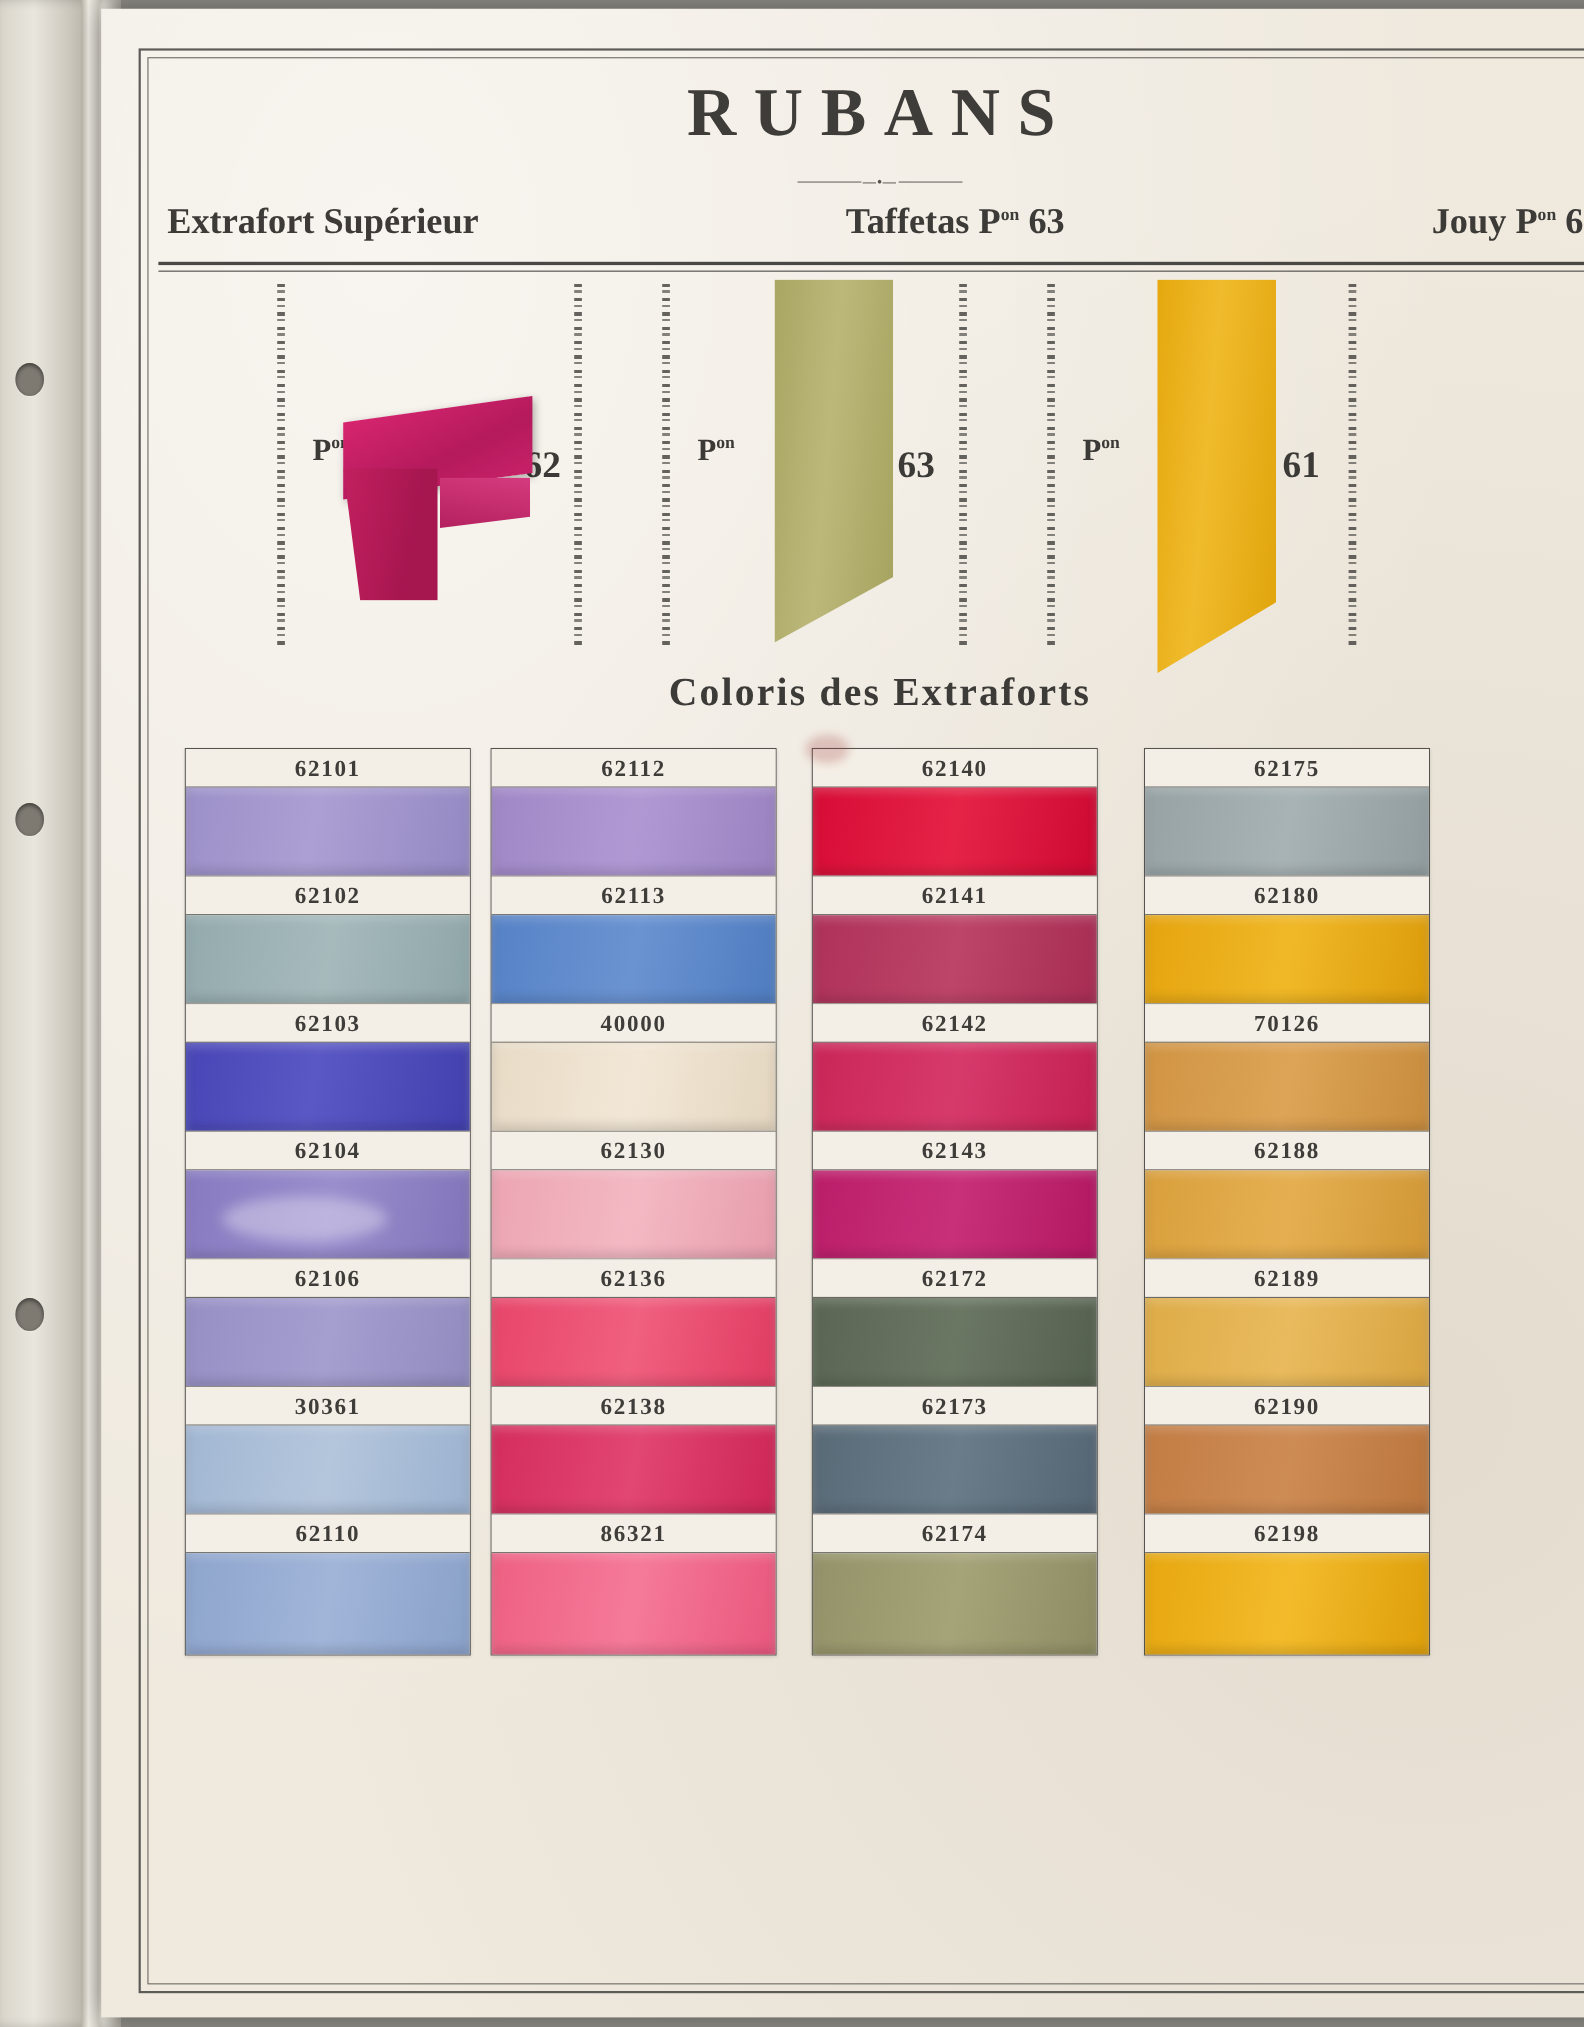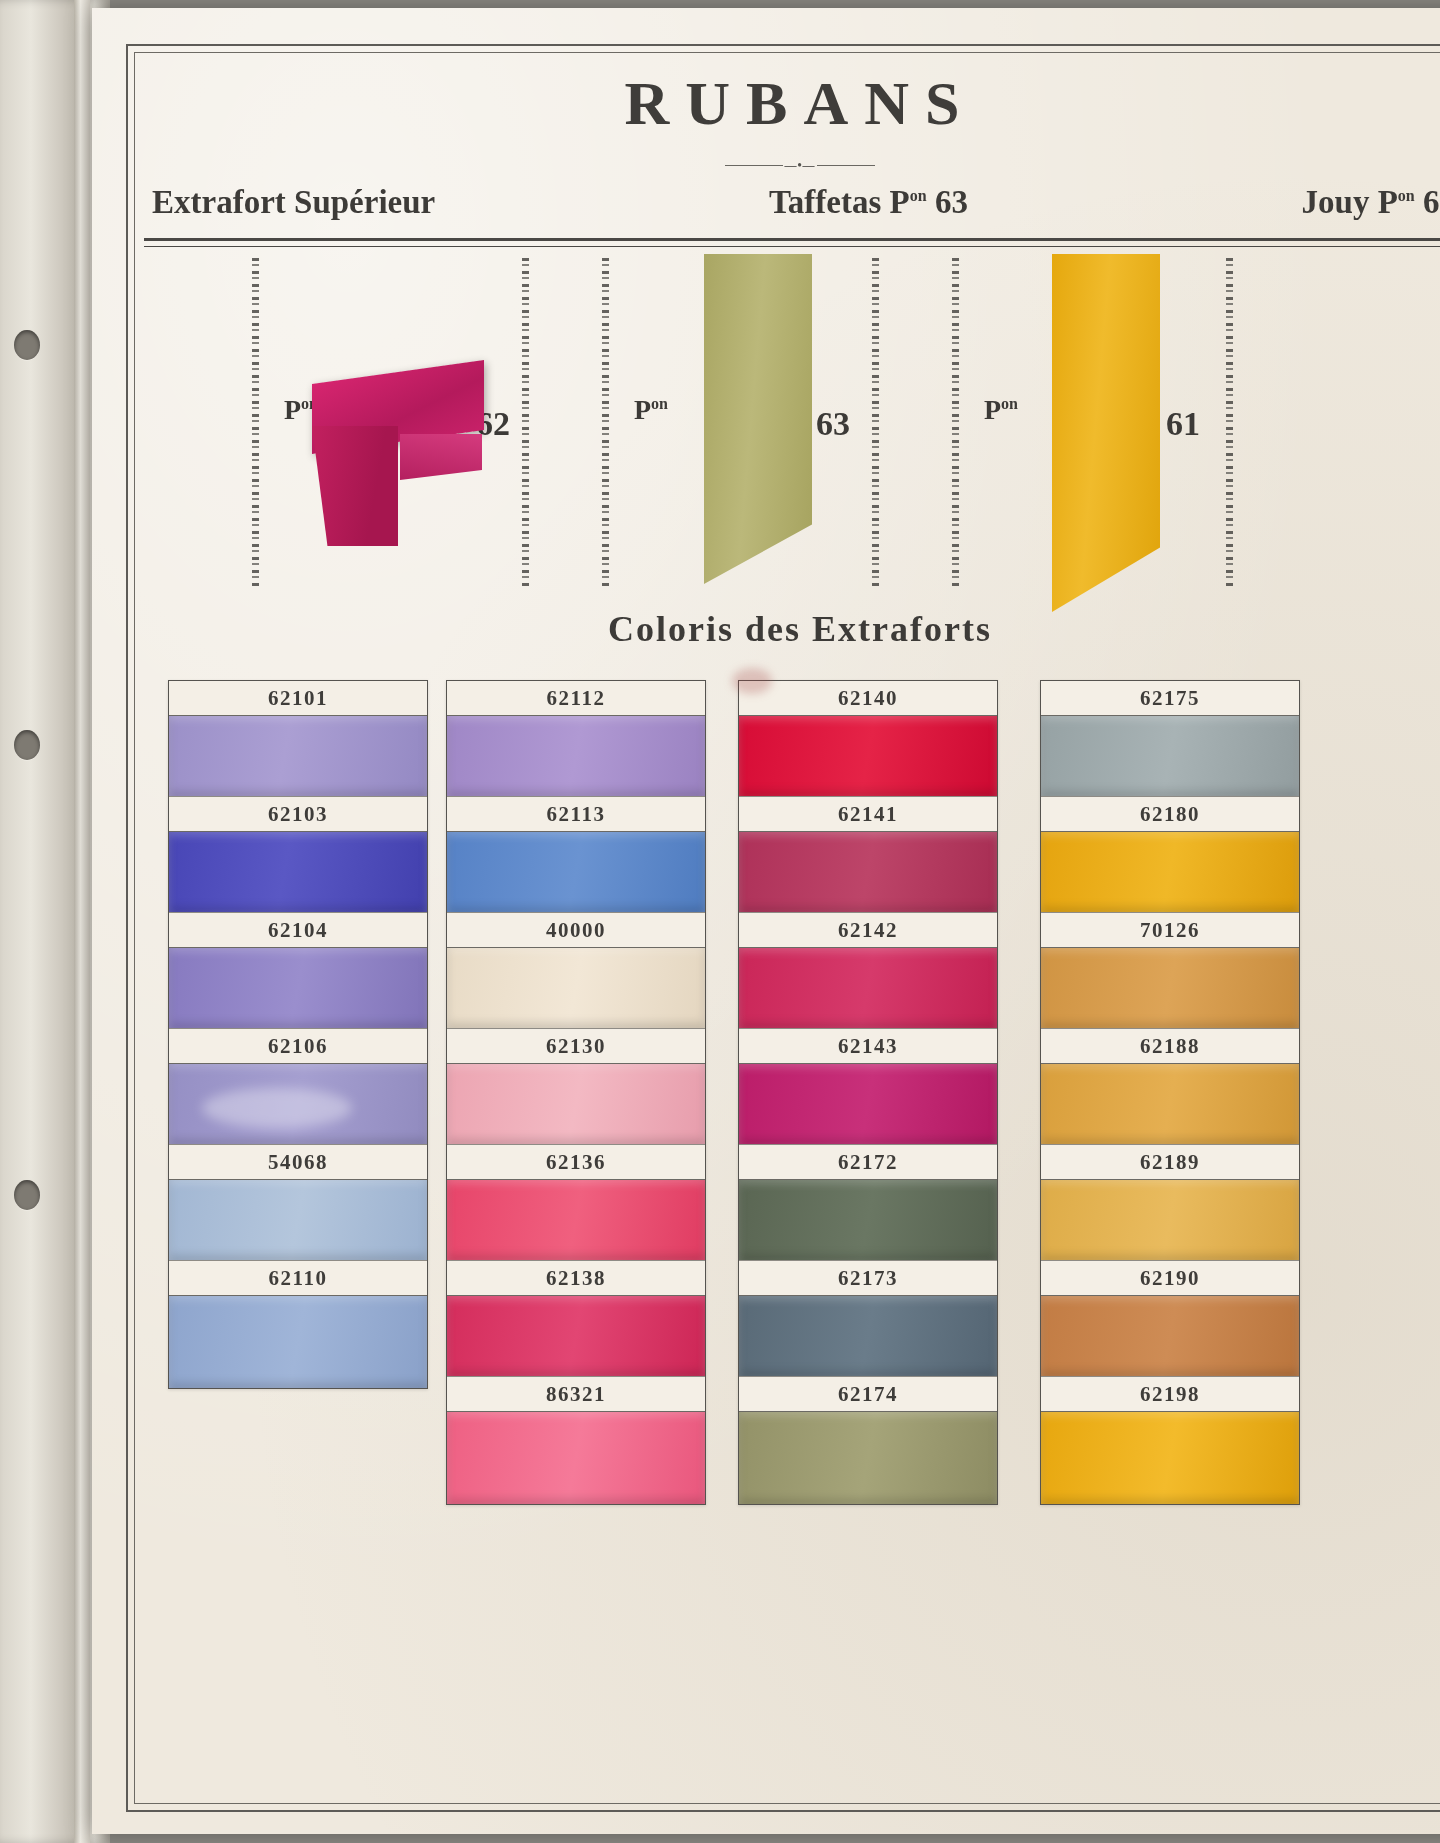--- a/index.html
+++ b/index.html
@@ -307,33 +307,37 @@
     <div class="caption">Coloris des Extraforts</div>
 
     <div class="columns">
 
       <div class="col" style="left:12px;margin-left:12px;">
         <div class="swatch-cell">
           <div class="swatch-code">62101</div>
           <div class="swatch-chip" style="background:linear-gradient(100deg,#9b90c8,#ab9fd3 45%,#9489c3);"></div>
         </div>
         <div class="swatch-cell">
+          <div class="swatch-code">62102</div>
+          <div class="swatch-chip" style="background:linear-gradient(100deg,#93aaad,#a6babc 50%,#8fa6a9);"></div>
+        </div>
+        <div class="swatch-cell">
           <div class="swatch-code">62103</div>
           <div class="swatch-chip" style="background:linear-gradient(100deg,#4846b6,#5a58c4 45%,#4240ae);"></div>
         </div>
         <div class="swatch-cell">
           <div class="swatch-code">62104</div>
           <div class="swatch-chip" style="background:linear-gradient(100deg,#877ac0,#9a8ecd 50%,#8174b9);"></div>
         </div>
         <div class="swatch-cell">
           <div class="swatch-code">62106</div>
           <div class="swatch-chip" style="background:linear-gradient(100deg,#958fc4,#a59fd0 50%,#918bbf);"></div>
         </div>
         <div class="swatch-cell">
-          <div class="swatch-code">54068</div>
+          <div class="swatch-code">30361</div>
           <div class="swatch-chip" style="background:linear-gradient(100deg,#a2b7d3,#b4c6dc 50%,#9cb2d0);"></div>
         </div>
         <div class="swatch-cell">
           <div class="swatch-code">62110</div>
           <div class="swatch-chip" style="background:linear-gradient(100deg,#8ea5cd,#a0b5d8 50%,#8aa1c9);height:92px;"></div>
         </div>
       </div>
 
       <div class="col" style="left:302px;">
         <div class="swatch-cell">

